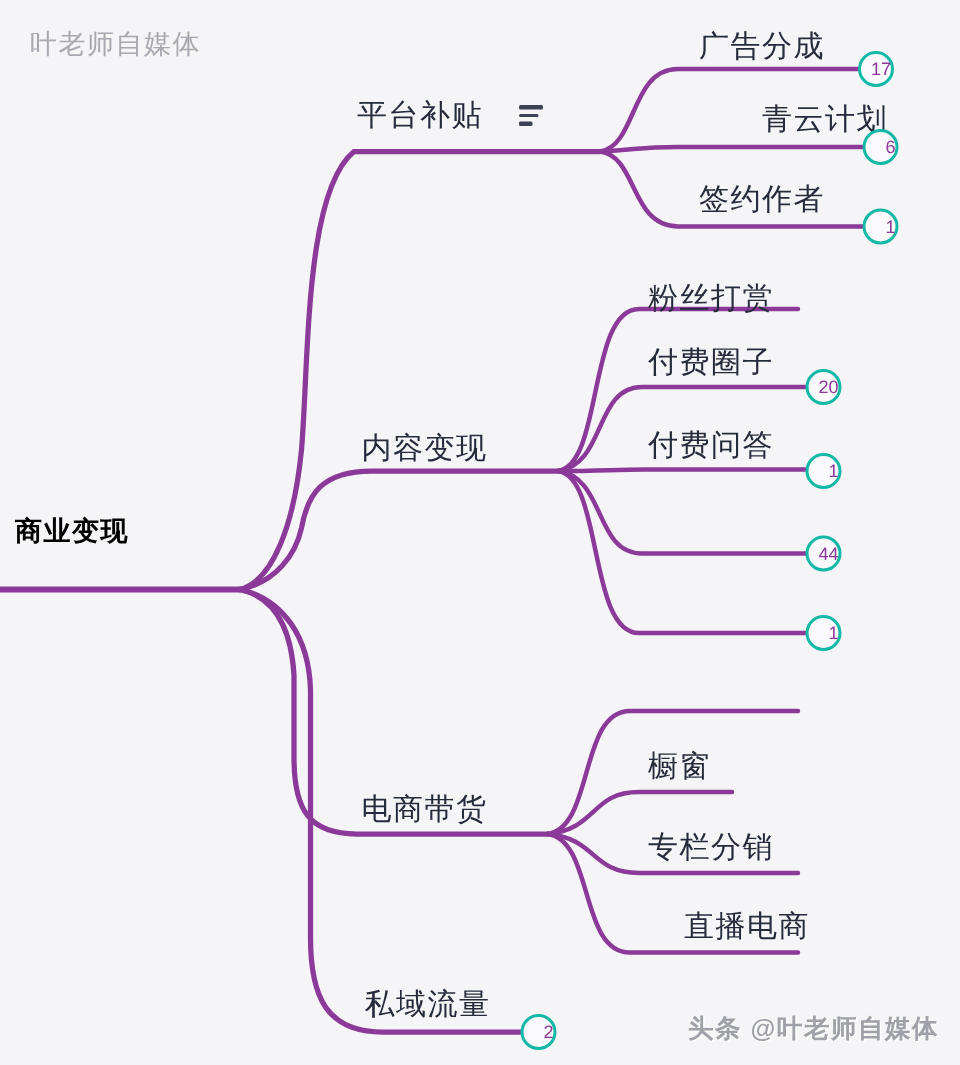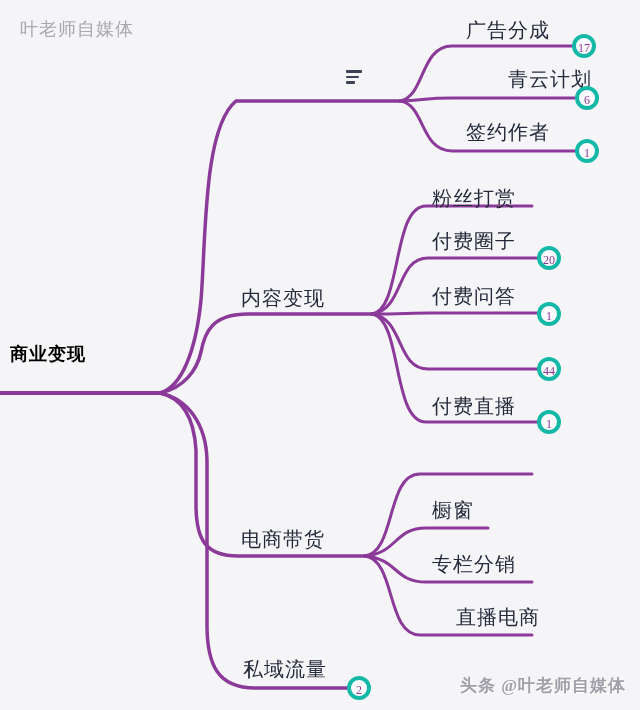--- a/index.html
+++ b/index.html
@@ -2,44 +2,44 @@
 <html><head>
 <meta charset="utf-8">
 <style>
   html,body{margin:0;padding:0;}
   body{
     width:640px;height:710px;overflow:hidden;
     background:#f5f5f7;
     font-family:"Liberation Sans","DejaVu Sans",sans-serif;
     position:relative;
   }
-  .stage{position:absolute;inset:0;width:640px;height:556px;font-family:Liberation Serif, serif;}
+  .stage{position:absolute;inset:0;width:640px;height:556px;}
   svg.lines{position:absolute;left:0;top:0;}
   .wm-top{
     position:absolute;left:20px;top:17px;
     font-size:18px;color:#a8a8b0;letter-spacing:1px;
   }
   .wm-bottom{
     position:absolute;right:14px;top:674px;
     font-size:17px;font-weight:bold;color:#9fa0a8;letter-spacing:1px;
     text-shadow:1px 1px 0 #ffffff;
   }
   .root-label{
     position:absolute;left:10px;top:342px;
     font-size:18px;font-weight:bold;color:#000000;letter-spacing:1px;
   }
   .lbl{
     position:absolute;font-size:20px;color:#262b3c;letter-spacing:1px;
     white-space:nowrap;
   }
   .badge{
     position:absolute;width:24px;height:24px;box-sizing:border-box;
-    border:4px solid #14b8a6;border-radius:50%;
+    border:2px solid #14b8a6;border-radius:50%;
     background:#faf9fb;color:#8b3a99;
-    font-size:12px;line-height:20px;text-align:center;font-weight:normal;
+    font-size:12px;line-height:20px;text-align:right;font-weight:normal;
   }
   .notes-icon{
     position:absolute;left:346px;top:70px;width:17px;height:15px;
   }
   .notes-icon span{
     display:block;height:2.5px;background:#3c4155;border-radius:1px;margin-bottom:3px;
   }
   .notes-icon span:nth-child(1){width:16px;}
   .notes-icon span:nth-child(2){width:13px;}
   .notes-icon span:nth-child(3){width:9px;}
@@ -77,37 +77,37 @@
       <path d="M365,556 C398,559 394,582 426,582 L532,582" stroke-width="3"></path>
       <path d="M365,556 C396,560 386,635 420,635 L532,635" stroke-width="3"></path>
     </g>
   </svg>
 
   <div class="wm-top">叶老师自媒体</div>
   <div class="wm-bottom">头条 @叶老师自媒体</div>
 
   <div class="root-label">商业变现</div>
 
+  <div class="lbl" style="left:238px;top:63px;">平台补贴</div>
   <div class="notes-icon">
       <span></span>
       <span></span>
       <span></span>
     </div>
   <div class="lbl" style="left:241px;top:285px;">内容变现</div>
   <div class="lbl" style="left:241px;top:526px;">电商带货</div>
   <div class="lbl" style="left:243px;top:656px;">私域流量</div>
 
   <div class="lbl" style="left:466px;top:17px;">广告分成</div>
   <div class="lbl" style="left:466px;top:66px;margin-left:42px;">青云计划</div>
   <div class="lbl" style="left:466px;top:119px;">签约作者</div>
 
   <div class="lbl" style="left:432px;top:185px;">粉丝打赏</div>
   <div class="lbl" style="left:432px;top:228px;">付费圈子</div>
   <div class="lbl" style="left:432px;top:283px;">付费问答</div>
-  <div class="lbl" style="left:432px;top:393px;">付费直播</div>
 
   <div class="lbl" style="left:432px;top:497px;">橱窗</div>
   <div class="lbl" style="left:432px;top:551px;">专栏分销</div>
   <div class="lbl" style="left:456px;top:604px;">直播电商</div>
 
   <div class="badge" style="left:572px;top:34px;">17</div>
   <div class="badge" style="left:575px;top:86px;">6</div>
   <div class="badge" style="left:575px;top:139px;">1</div>
   <div class="badge" style="left:537px;top:246px;">20</div>
   <div class="badge" style="left:537px;top:302px;">1</div>

